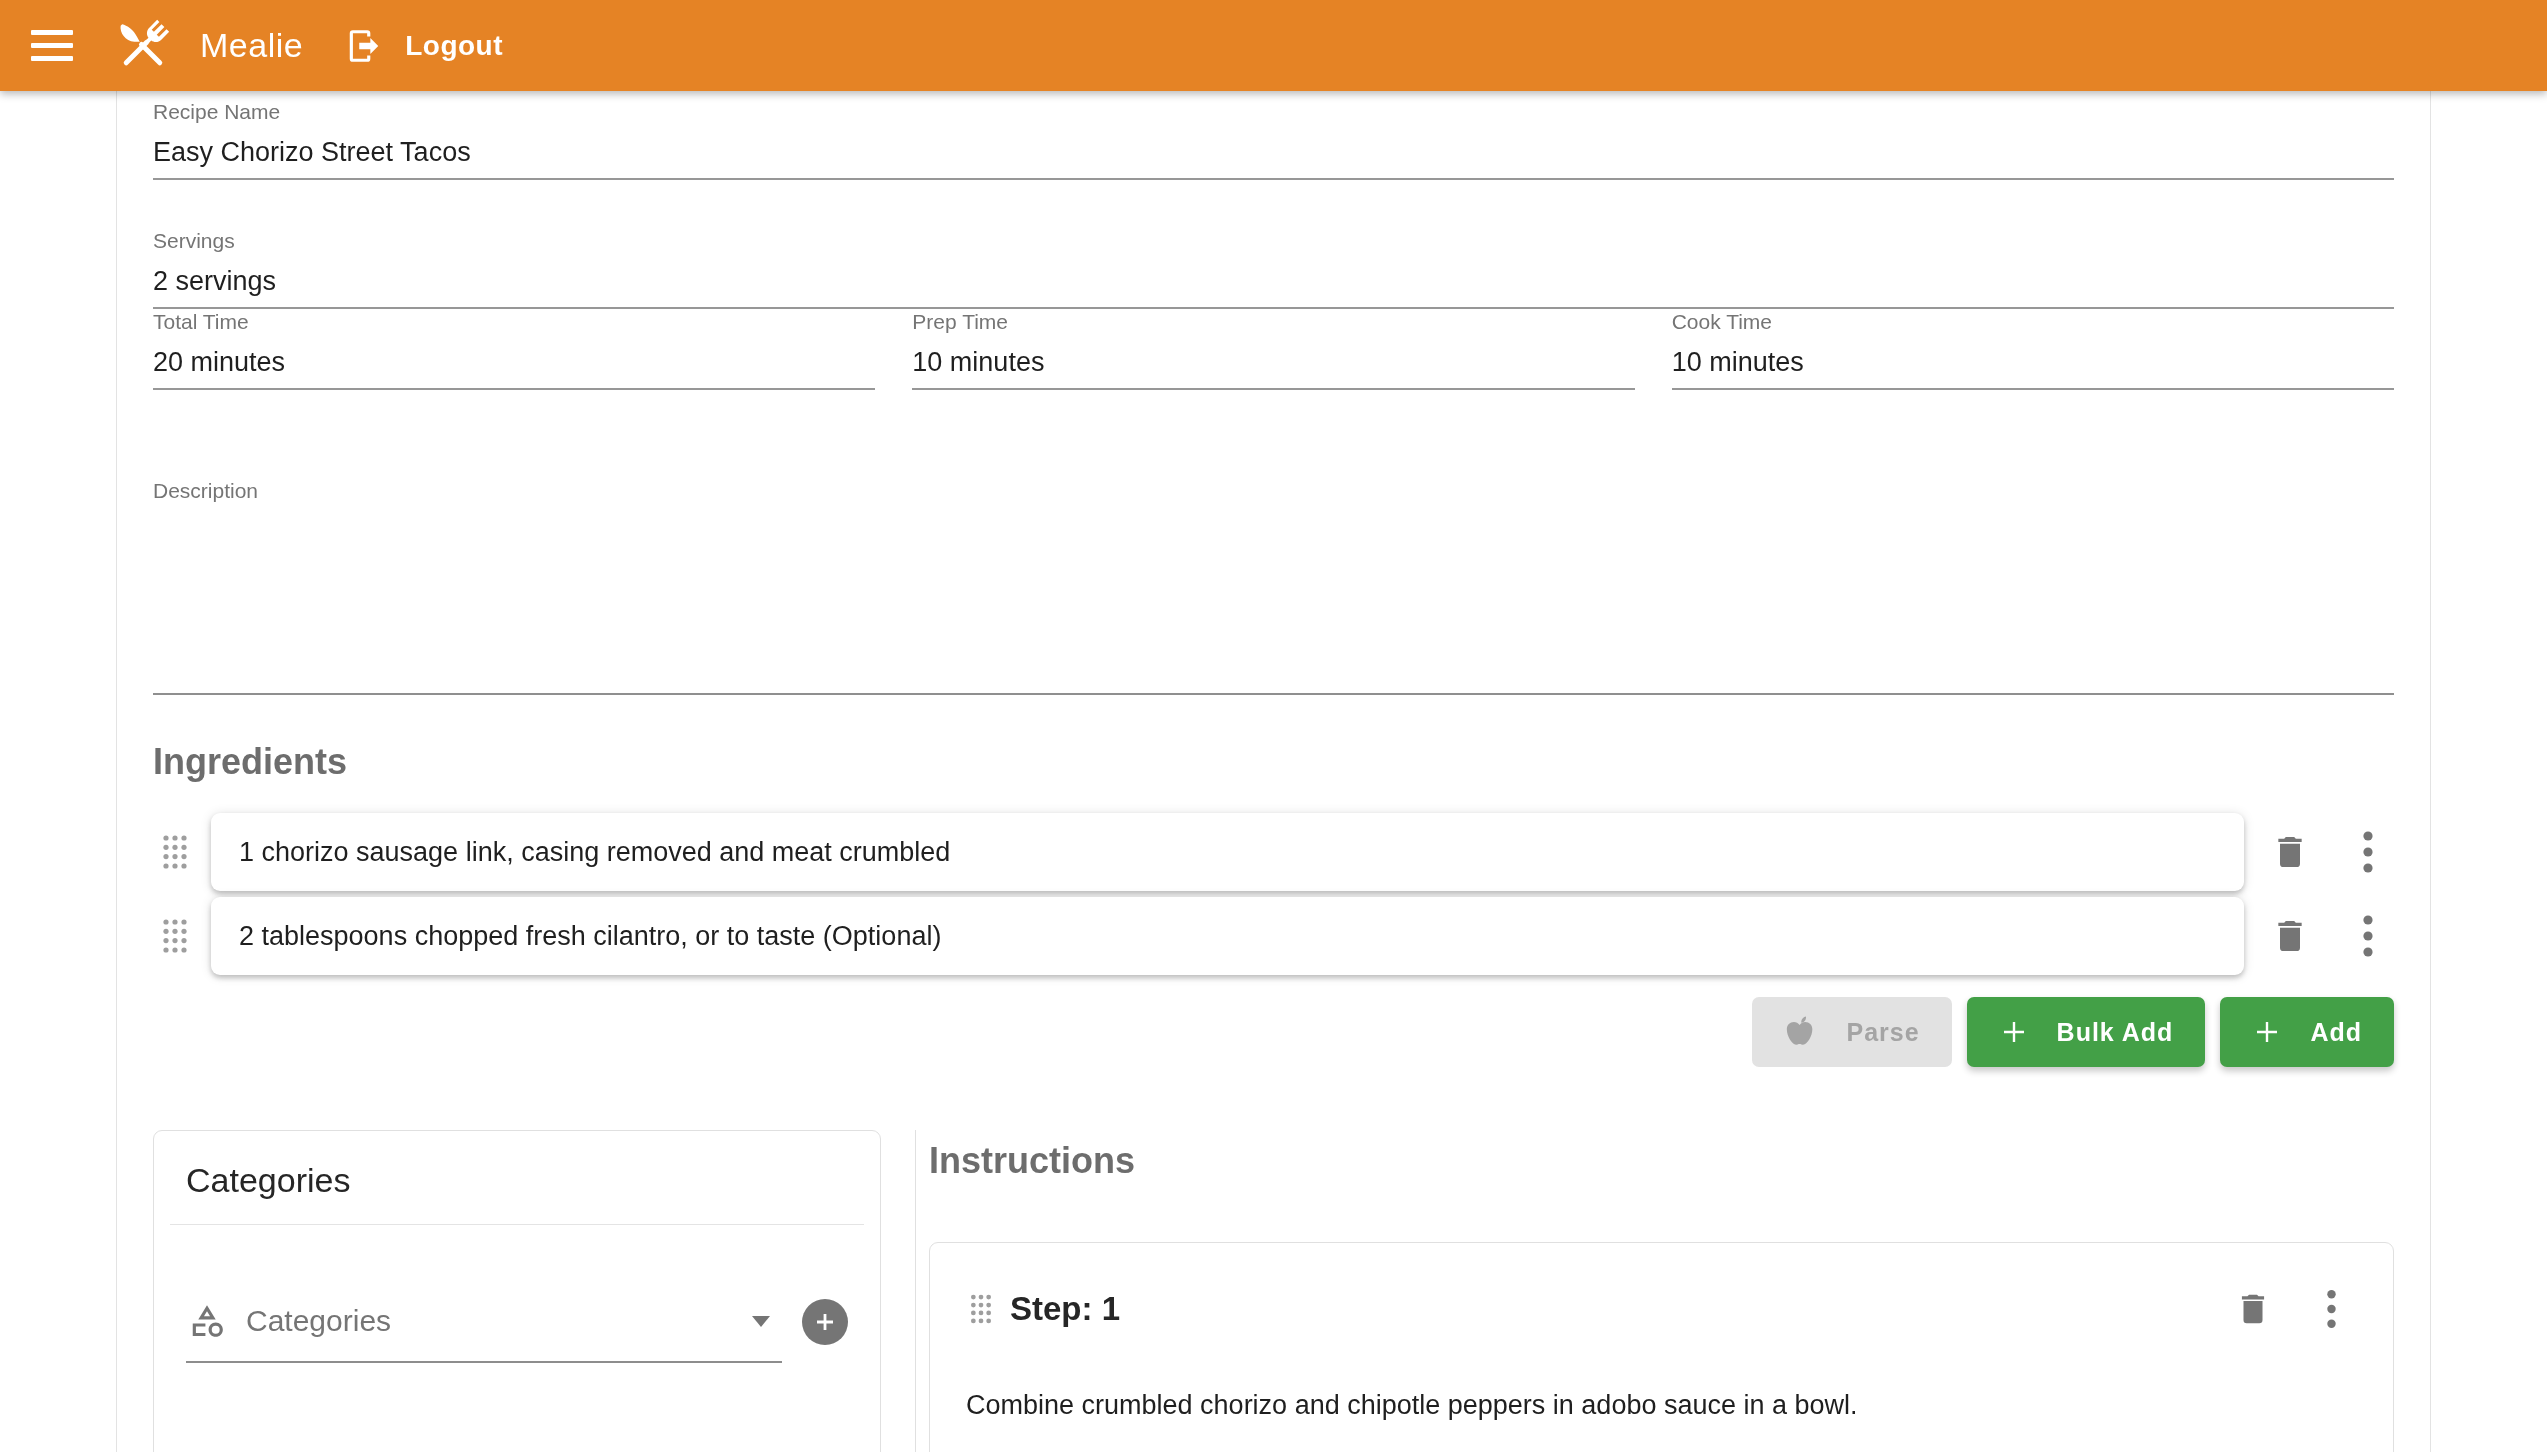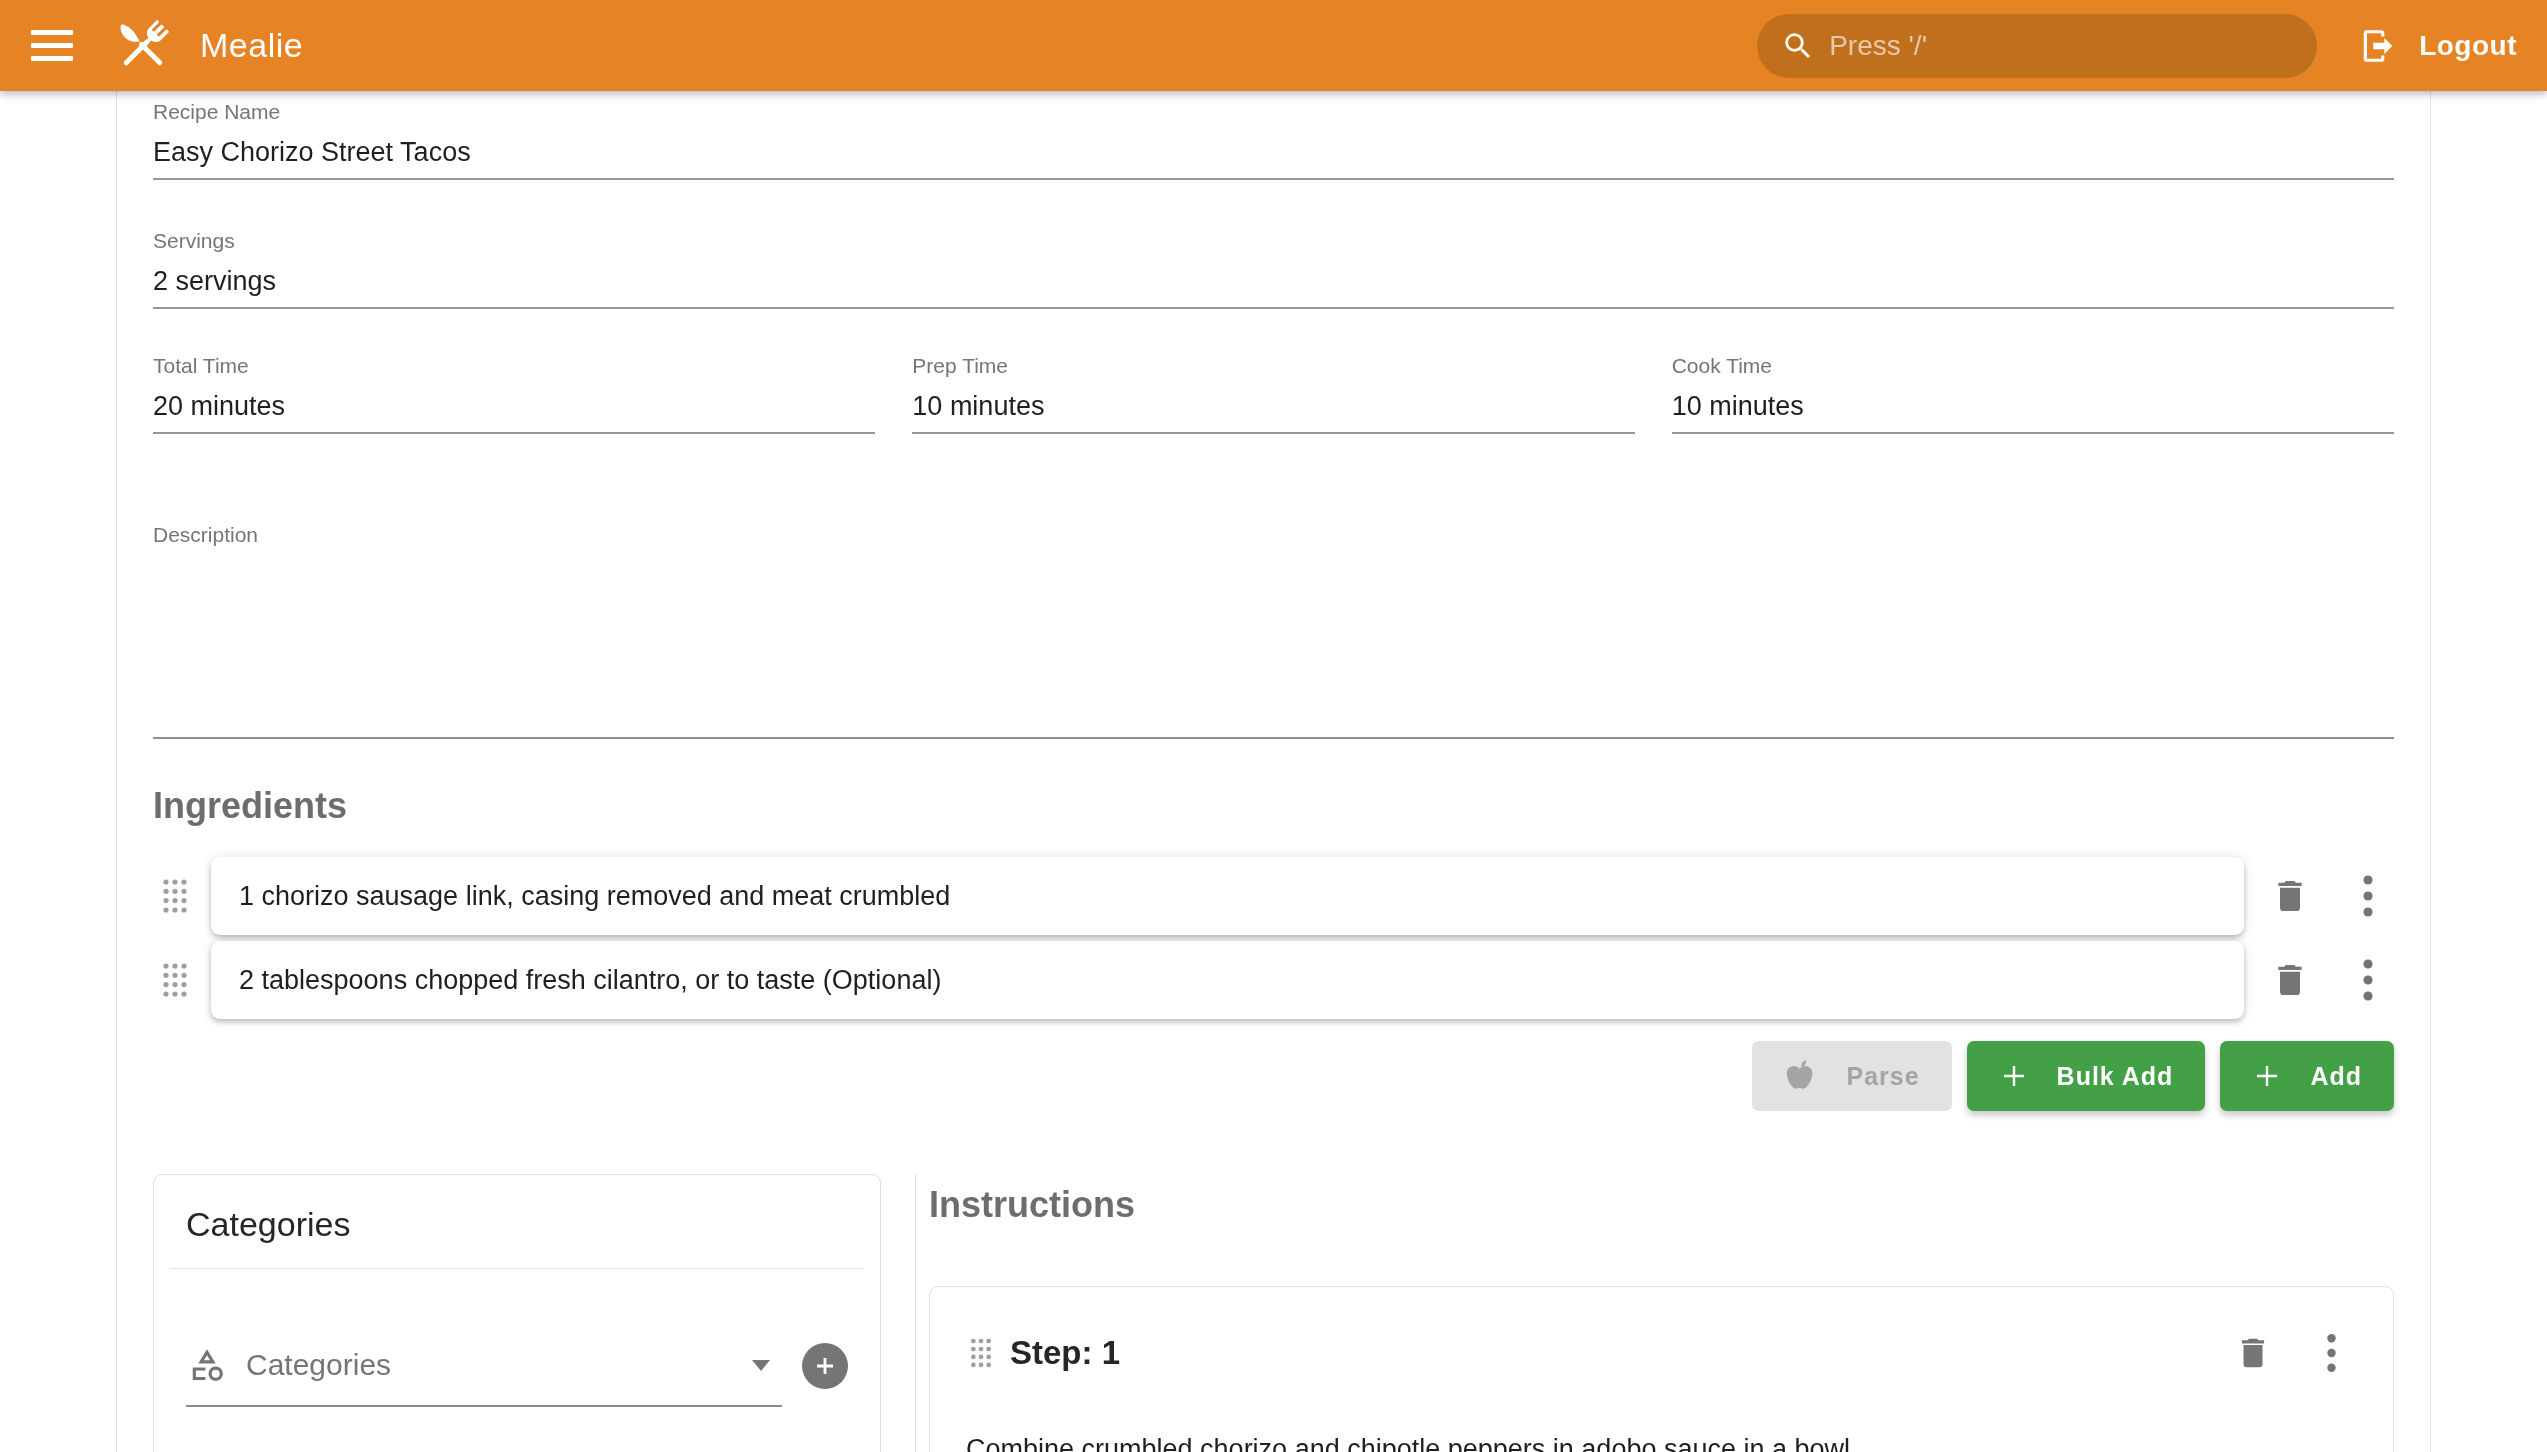--- a/index.html
+++ b/index.html
@@ -30,21 +30,21 @@
   
   .form-card { margin:0 116px; height:1362px; border-left:1px solid #e3e3e3;
                border-right:1px solid #e3e3e3; padding:4px 36px 0 36px; background:#fff; }
 
   .field label { display:block; font-size:21px; line-height:26px; color:#757575; }
   .field input { display:block; width:100%; border:none; outline:none; background:transparent;
                  font-size:27px; color:#1f1f1f; padding:12px 0 10px 0;
                  border-bottom:2px solid #979797; font-family:inherit; }
   .f-name { margin-top:4px; }
   .f-servings { margin-top:48px; }
-  .times-row { margin-top:44px; display:flex; gap:37px;justify-content:flex-end; }
+  .times-row { display:flex; gap:37px; }
   .times-row .field { flex:1; }
   .f-desc { margin-top:88px; }
   .f-desc textarea { display:block; width:100%; height:191px; border:none; outline:none;
                      background:transparent; resize:none; font-size:27px; color:#1f1f1f;
                      border-bottom:2px solid #8f8f8f; font-family:inherit; }
 
   .section-header { font-size:36px; line-height:46px; font-weight:700; color:#6d6d6d; }
   .ingredients-header { margin-top:44px; }
 
   
@@ -120,28 +120,20 @@
       </g>
       <g transform="rotate(-45 24 24)">
         <rect x="22.4" y="21" width="3.2" height="20" rx="1.6"></rect>
         <path d="M23 4.5c-3.6 2.6-5 9.2-1 13.6l2.4 2.5 1-3.4c1.8-5 .6-10-1-12.7H23z"></path>
       </g>
     </svg>
   </span>
 
   <span class="app-title">Mealie</span>
 
-  <div class="search-pill">
-    <span>
-      <svg width="34" height="34" viewBox="0 0 24 24" fill="#ffffff" opacity="0.95">
-        <path d="M9.5,3A6.5,6.5 0 0,1 16,9.5C16,11.11 15.41,12.59 14.44,13.73L14.71,14H15.5L20.5,19L19,20.5L14,15.5V14.71L13.73,14.44C12.59,15.41 11.11,16 9.5,16A6.5,6.5 0 0,1 3,9.5A6.5,6.5 0 0,1 9.5,3M9.5,5C7,5 5,7 5,9.5C5,12 7,14 9.5,14C12,14 14,12 14,9.5C14,7 12,5 9.5,5Z"></path>
-      </svg>
-    </span>
-    <input placeholder="Press '/'" style="">
-  </div>
 
   <button class="logout">
     <span>
       <svg width="38" height="38" viewBox="0 0 24 24" fill="#ffffff">
         <path d="M16,17V14H9V10H16V7L21,12L16,17M14,2A2,2 0 0,1 16,4V6H14V4H5V20H14V18H16V20A2,2 0 0,1 14,22H5A2,2 0 0,1 3,20V4A2,2 0 0,1 5,2H14Z"></path>
       </svg>
     </span>
     <span>Logout</span>
   </button>
 </header>

